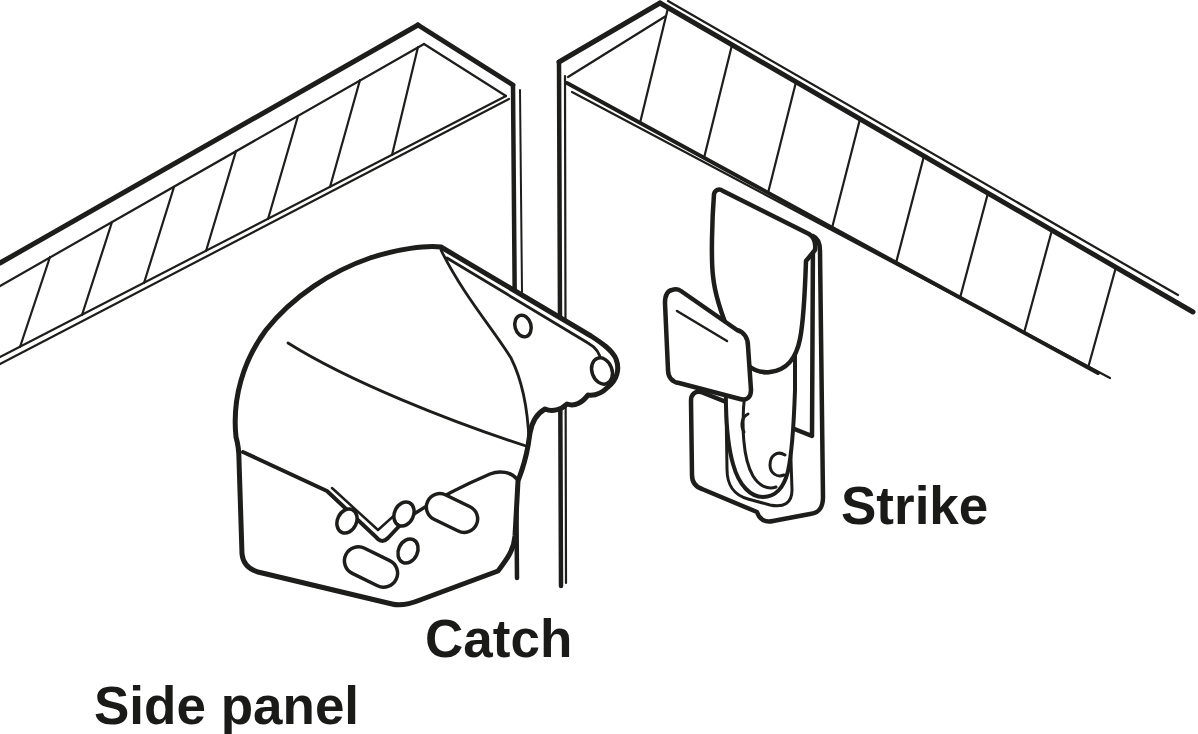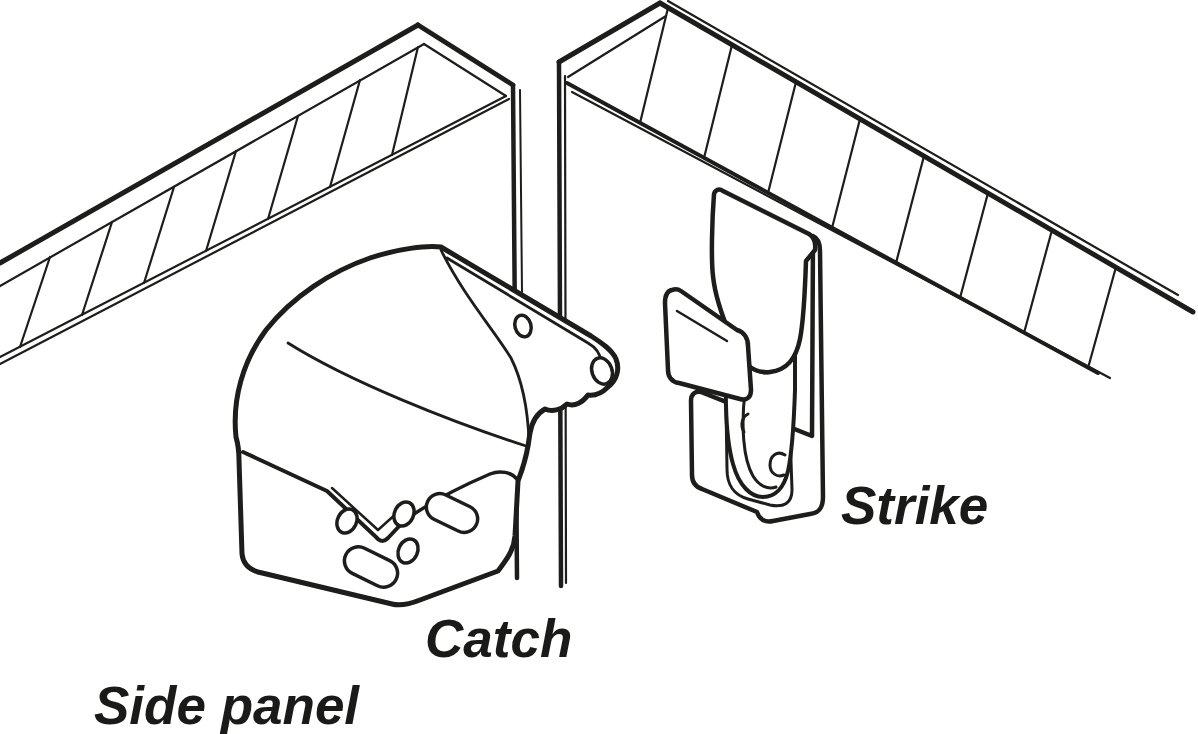--- a/index.html
+++ b/index.html
@@ -9,21 +9,20 @@
     width: 1198px;
     height: 734px;
     overflow: hidden;
     font-family: "Liberation Sans", sans-serif;
   }
   .stage {
     position: relative;
     width: 1198px;
     height: 734px;
     background: #ffffff;
-    font-style: italic;
   }
   svg { display: block; }
   .lbl {
     font-family: "Liberation Sans", "DejaVu Sans", sans-serif;
     font-weight: bold;
     font-size: 53px;
     fill: #1a1a18;
     letter-spacing: 0px;
   }
 </style>

